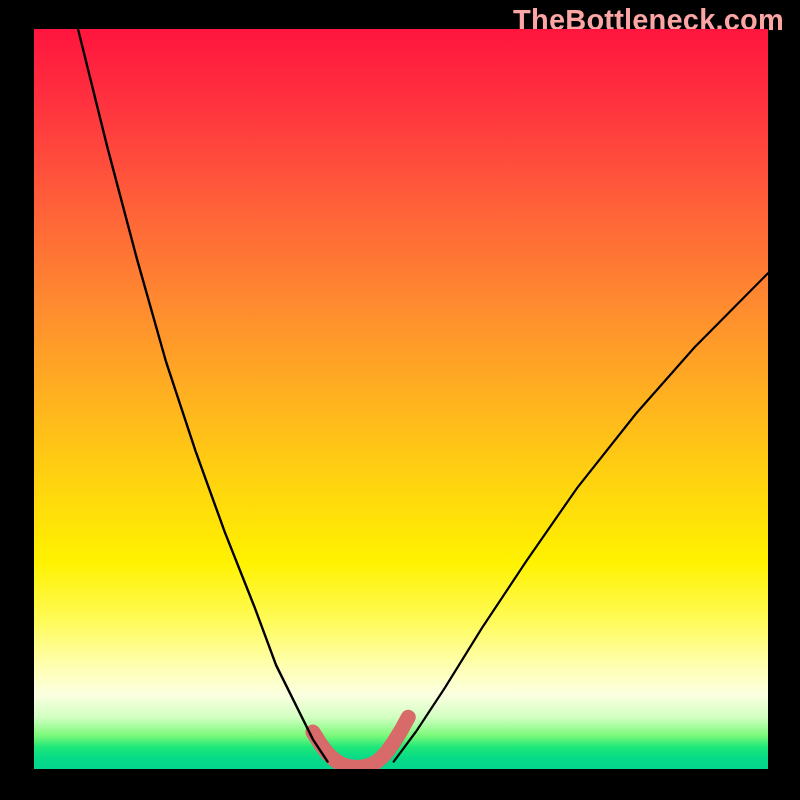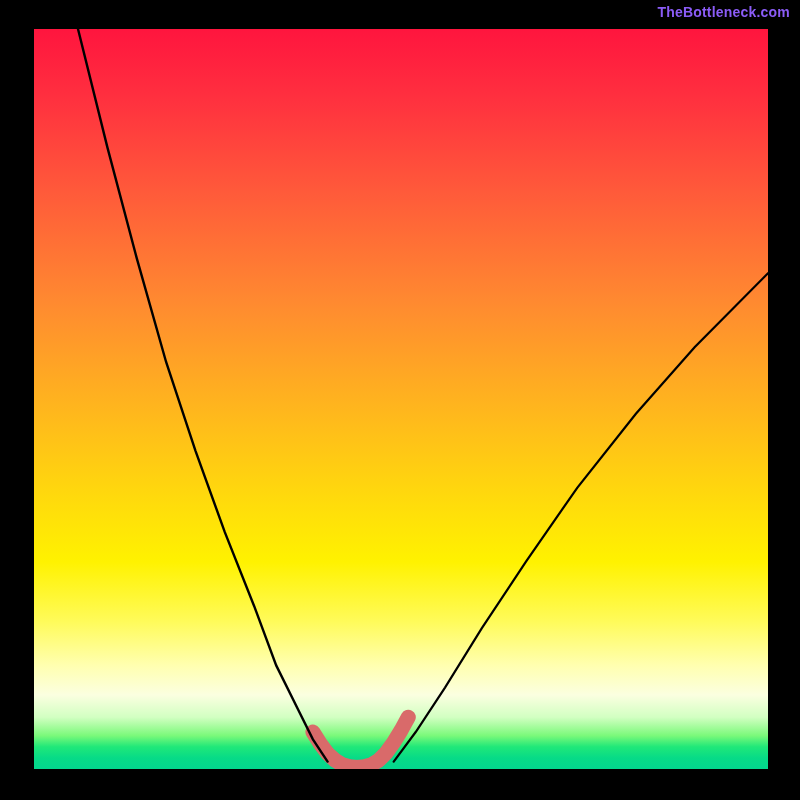--- a/index.html
+++ b/index.html
@@ -13,23 +13,23 @@
   }
   .frame {
     position: relative;
     width: 800px;
     height: 800px;
     background: #000;
   }
   .watermark {
     position: absolute;
     top: 4px;
-    right: 10px;
-    color: #8b5cf6;
-    font-size: 14px;
+    right: 16px;
+    color: #fca5a5;
+    font-size: 29px;
     font-weight: 600;
     letter-spacing: 0.2px;
     user-select: none;
   }
   .plot {
     position: absolute;
     left: 34px;
     top: 29px;
     width: 734px;
     height: 740px;

